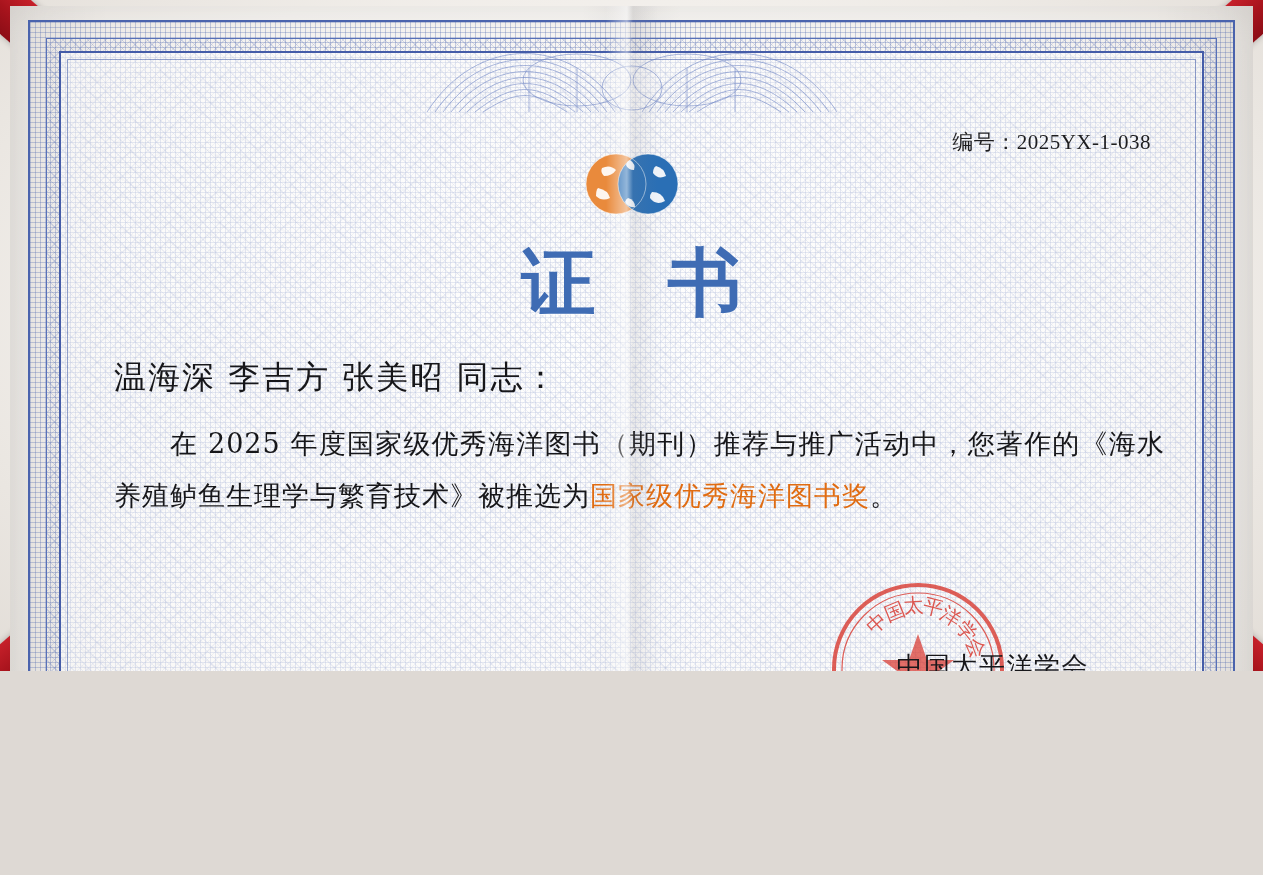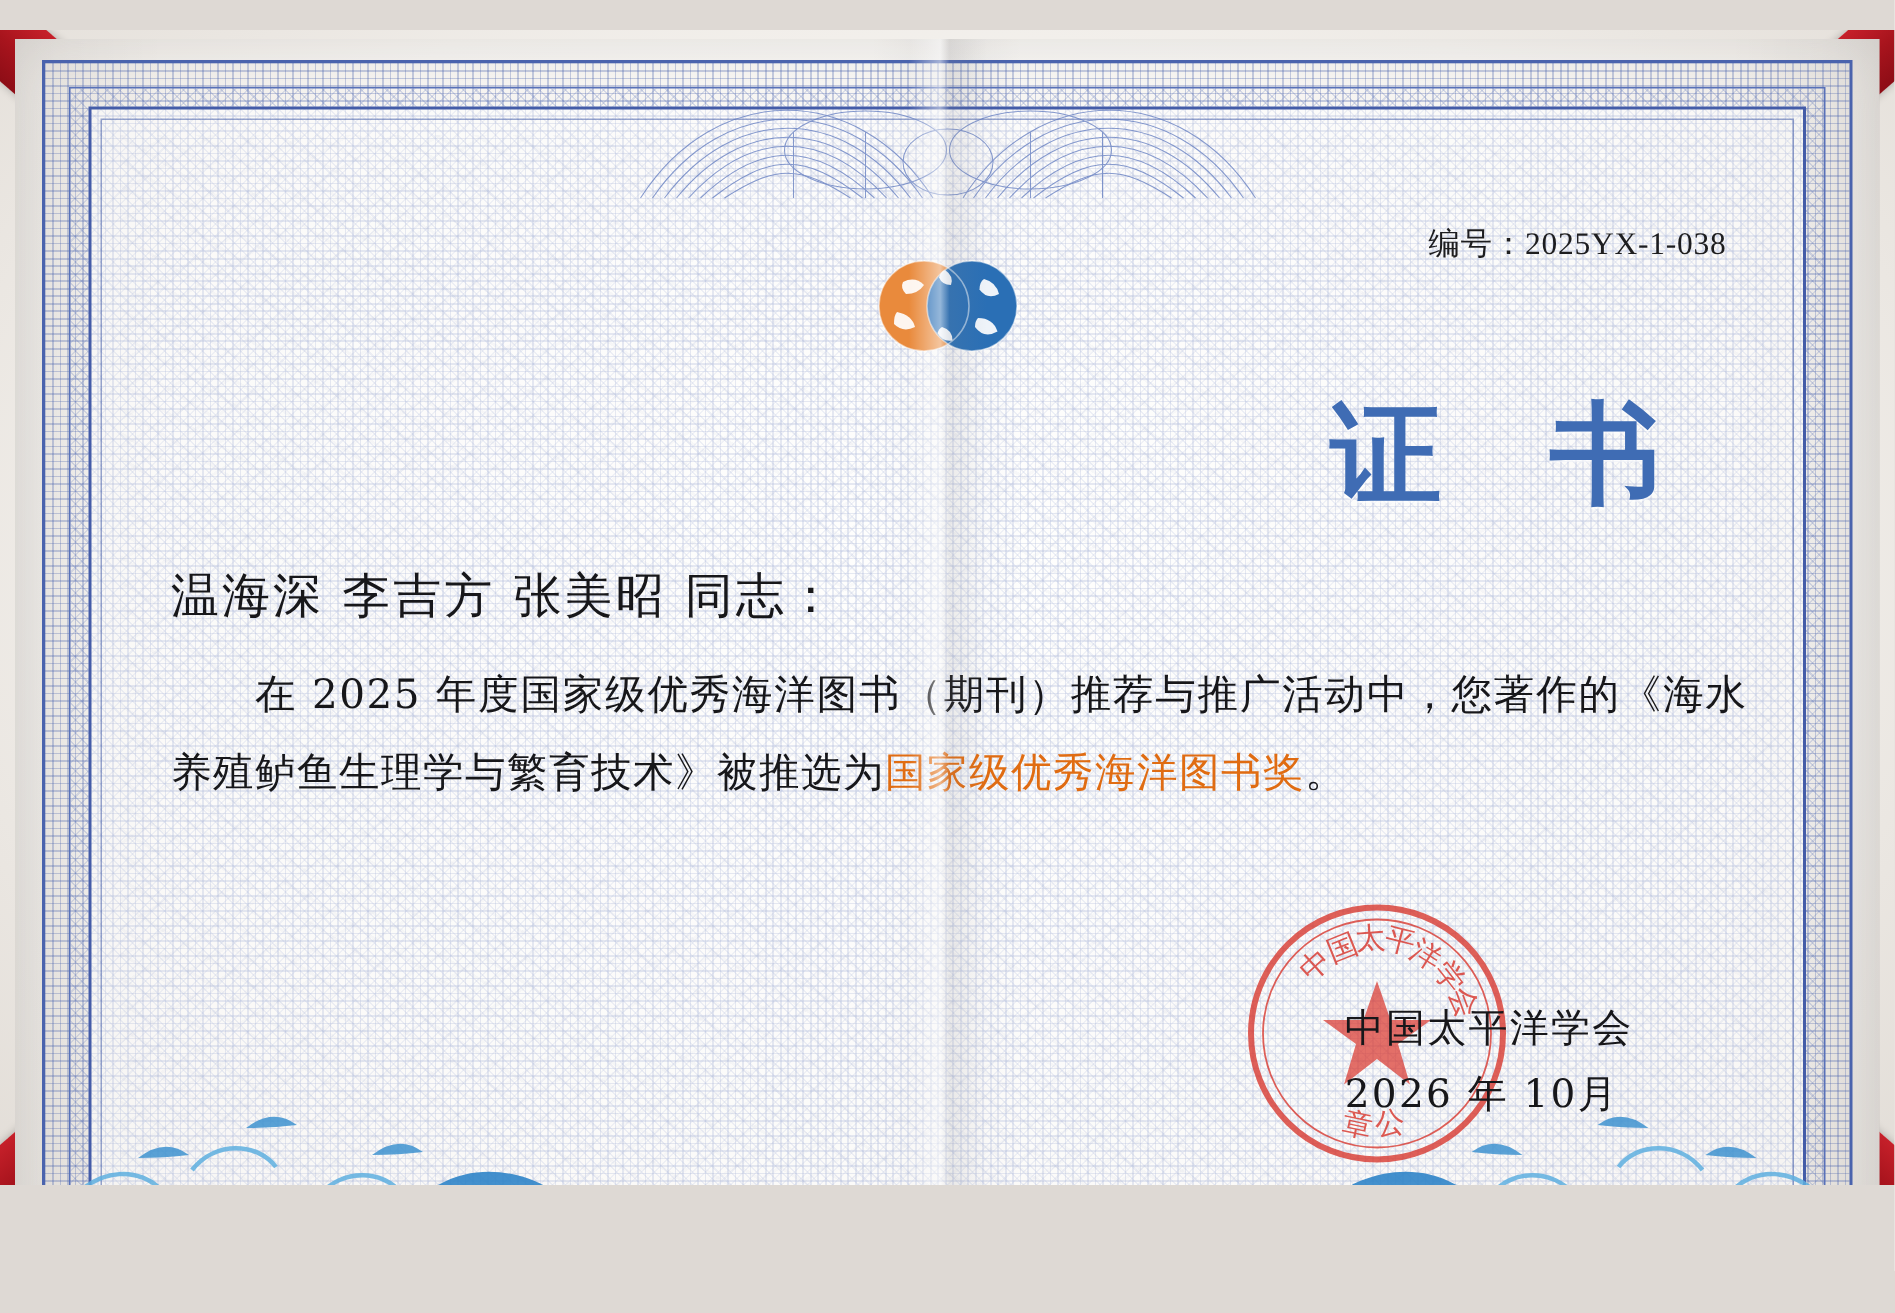--- a/index.html
+++ b/index.html
@@ -9,25 +9,24 @@
     height: 875px;
     overflow: hidden;
     background: #ded9d4;
     font-family: "Liberation Serif", serif;
   }
 
   
   #photo {
     position: relative;
     width: 1263px;
-    height: 770px;
+    height: 671px;
     background:
       radial-gradient(ellipse at 50% 45%, #fbfaf8 0%, #f3f0ec 55%, #e2ddd7 100%);
     overflow: hidden;
-    margin-top: 20px;
   }
 
   
   .ribbon {
     position: absolute;
     background: linear-gradient(180deg, #c6202a 0%, #a8141d 50%, #8d0d16 100%);
     box-shadow: 0 0 6px rgba(0,0,0,.25);
   }
   .ribbon.tl { width: 210px; height: 46px; left: -62px;  top: 18px;  transform: rotate(41deg); }
   .ribbon.tr { width: 210px; height: 46px; right: -62px; top: 18px;  transform: rotate(-41deg); }
@@ -122,21 +121,21 @@
     margin-left: -60px;
     top: 82px;
     width: 120px;
     height: 74px;
   }
 
   .cert-title {
     position: absolute;
     left: 0; right: 0;
     top: 168px;
-    text-align: right;
+    text-align: center;
     color: #3f6cb4;
     font-size: 74px;
     font-weight: 700;
     letter-spacing: 72px;
     text-indent: 72px;
     font-family: "DejaVu Serif", serif;
     text-shadow: 0 1px 0 rgba(255,255,255,.6);
   }
 
   .salutation {

